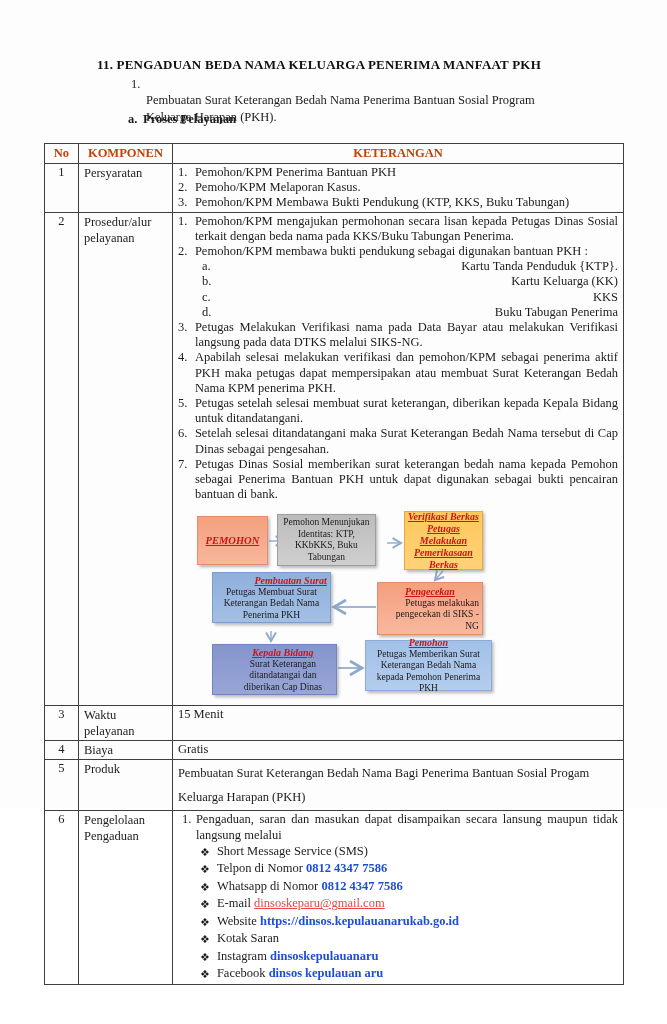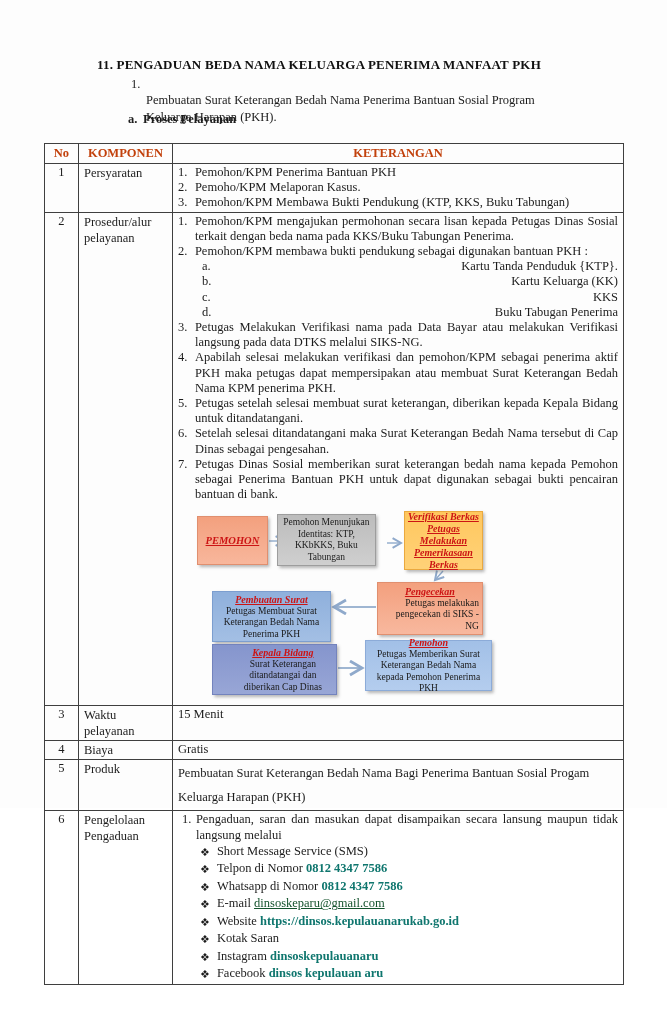--- a/index.html
+++ b/index.html
@@ -33,41 +33,41 @@
   .sub .li{margin-left:24px;}
   .sub .li .mk{flex:0 0 19px;}
   .sub .li .tx{text-align:right;}
 
   .kontak{margin-left:4px;}
   .kontak .li .mk{flex:0 0 14px;}
   .blist{margin-left:18px;}
   .blist .li{line-height:16.5px;}
   .blist .li .mk{flex:0 0 17px;font-size:11px;padding-top:1px;}
   .blist .li .tx{text-align:left;}
-  .bold{font-weight:bold;color:#0f766e;text-align:center;}
-  .link{color:#14532d;text-decoration:underline;cursor:pointer;}
+  .bold{font-weight:bold;color:#1d4ed8;text-align:center;}
+  .link{color:#ef4444;text-decoration:underline;cursor:pointer;}
 
   
   .flow{position:relative;height:192px;margin:6px 0 4px 0;}
   .fbox{position:absolute;box-sizing:border-box;text-align:center;
         box-shadow:1.5px 2px 3px rgba(90,90,90,.45);
         display:flex;flex-direction:column;justify-content:center;align-items:center;
         padding:2px 3px;}
   .ftitle{font-weight:bold;font-style:italic;text-decoration:underline;color:#cc1414;
           font-size:10px;line-height:12px;display:block;}
   .fbody{font-size:9.5px;line-height:11.5px;color:#1a1a1a;display:block;}
   .f-pemohon{left:19px;top:8px;width:71px;height:49px;
              background:linear-gradient(#f3a07e,#f8b79c);border:1px solid #e08f6f;}
   .f-pemohon .ftitle{font-size:10.5px;}
   .f-identitas{left:99px;top:6px;width:99px;height:52px;
                background:linear-gradient(#bcbcbc,#cfcfcf);border:1px solid #9d9d9d;}
   .f-verifikasi{left:226px;top:3px;width:79px;height:59px;
                 background:linear-gradient(#ffc75e,#ffd278);border:1px solid #eaa93f;}
-  .f-pembuatan{left:34px;top:83px;width:119px;height:51px;
-               background:linear-gradient(#8fb0dc,#a3bfe4);border:1px solid #7c9ecf;}
+  .f-pembuatan{left:34px;top:64px;width:119px;height:51px;
+               background:linear-gradient(#8fb0dc,#a3bfe4);border:1px solid #7c9ecf;align-items:flex-end;}
   .f-pengecekan{left:199px;top:74px;width:106px;height:53px;
                 background:linear-gradient(#f3a07e,#f8b89e);border:1px solid #e08f6f;text-align:right;}
   .f-kepala{left:34px;top:136px;width:125px;height:51px;
             background:linear-gradient(#8595cd,#98a6d6);border:1px solid #7383bd;padding-left:20px;}
   .f-pemohon2{left:187px;top:132px;width:127px;height:51px;
               background:linear-gradient(#a2c0e7,#b4cdee);border:1px solid #8cabd8;}
   svg.arrows{position:absolute;left:0;top:0;width:440px;height:192px;overflow:visible;}
 </style>
 </head>
 <body>

